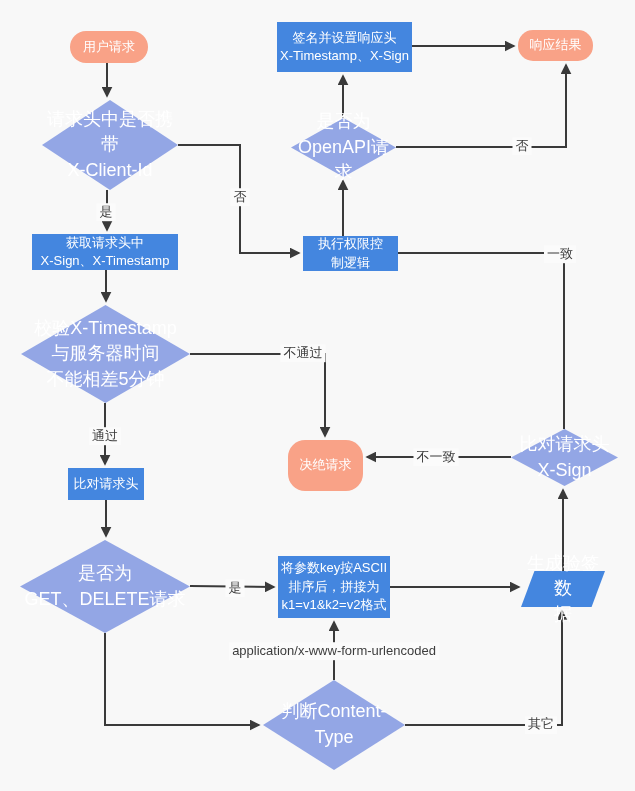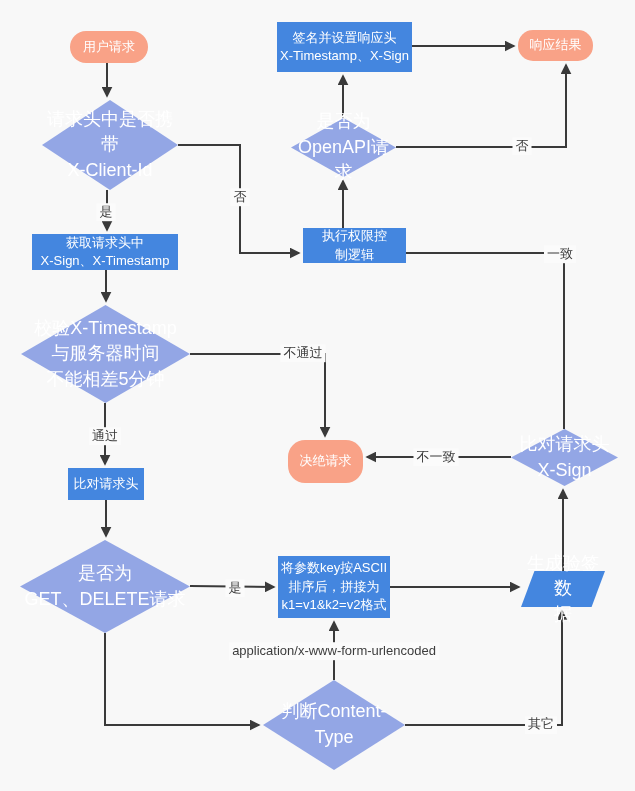--- a/index.html
+++ b/index.html
@@ -94,23 +94,23 @@
     line-height: 1.2;
   }
 
   
   .n-user      { left: 70px;  top: 31px;  width: 78px;  height: 32px; }
   .n-sign      { left: 277px; top: 22px;  width: 135px; height: 50px; }
   .n-result    { left: 518px; top: 30px;  width: 75px;  height: 31px; border-radius: 15px; }
   .d-client    { left: 42px;  top: 100px; width: 136px; height: 90px; }
   .d-openapi   { left: 291px; top: 118px; width: 105px; height: 59px; }
   .n-headers   { left: 32px;  top: 234px; width: 146px; height: 36px; }
-  .n-exec      { left: 303px; top: 228px; width: 103px;  height: 35px; }
+  .n-exec      { left: 303px; top: 236px; width: 95px;  height: 35px; }
   .d-timestamp { left: 21px;  top: 305px; width: 169px; height: 98px; }
-  .n-reject    { left: 288px; top: 440px; width: 75px;  height: 43px; border-radius: 17px; }
+  .n-reject    { left: 288px; top: 440px; width: 75px;  height: 51px; border-radius: 17px; }
   .d-compare   { left: 511px; top: 429px; width: 107px; height: 57px; }
   .n-start     { left: 68px;  top: 468px; width: 76px;  height: 32px; }
   .d-method    { left: 20px;  top: 540px; width: 170px; height: 93px; }
   .n-sort      { left: 278px; top: 556px; width: 112px; height: 62px; }
   .p-gendata   { left: 521px; top: 571px; width: 84px;  height: 36px; }
   .d-content   { left: 263px; top: 680px; width: 142px; height: 90px; }
 
   
   .l-yes1     { left: 106px; top: 212px; }
   .l-no1      { left: 240px; top: 197px; }

